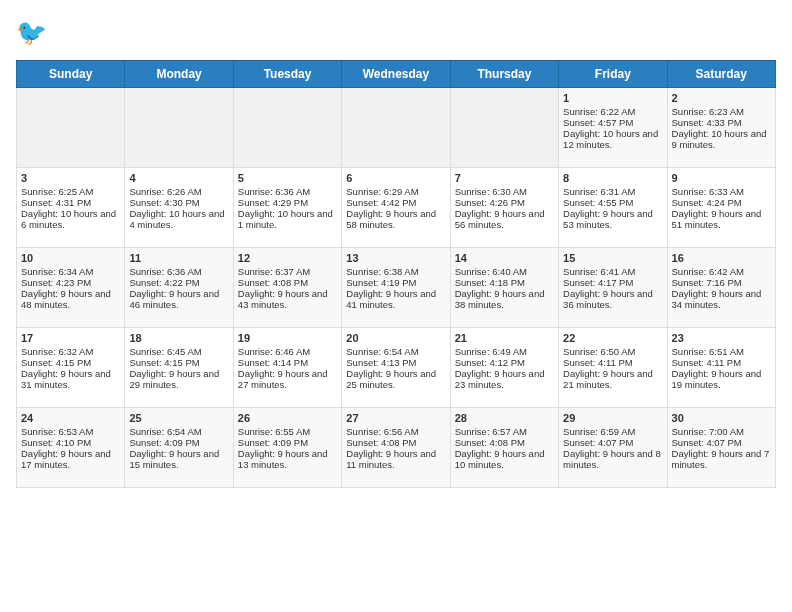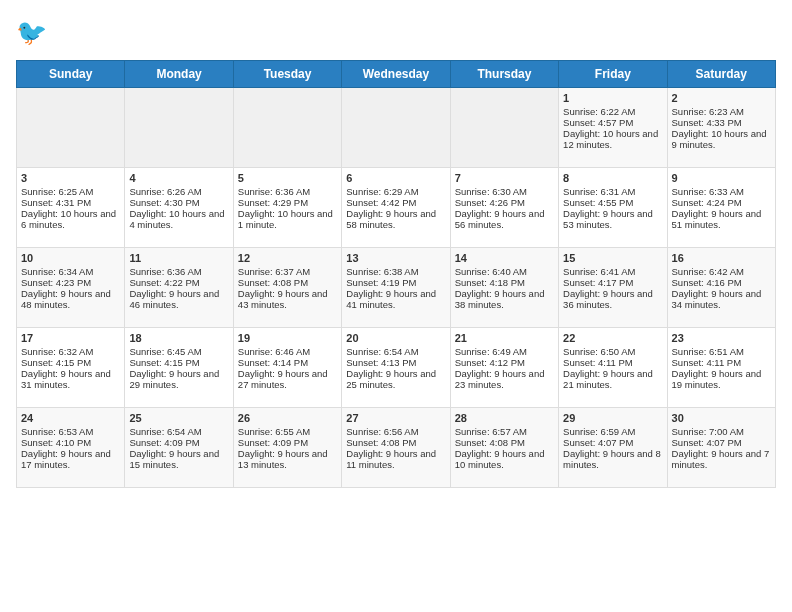--- a/index.html
+++ b/index.html
@@ -139,21 +139,21 @@
         <td><span class="day-num">8</span><span>Sunrise: 6:31 AM</span><br><span>Sunset: 4:55 PM</span><br><span>Daylight: 9 hours and 53 minutes.</span></td>
         <td><span class="day-num">9</span><span>Sunrise: 6:33 AM</span><br><span>Sunset: 4:24 PM</span><br><span>Daylight: 9 hours and 51 minutes.</span></td>
       </tr>
       <tr>
         <td><span class="day-num">10</span><span>Sunrise: 6:34 AM</span><br><span>Sunset: 4:23 PM</span><br><span>Daylight: 9 hours and 48 minutes.</span></td>
         <td><span class="day-num">11</span><span>Sunrise: 6:36 AM</span><br><span>Sunset: 4:22 PM</span><br><span>Daylight: 9 hours and 46 minutes.</span></td>
         <td><span class="day-num">12</span><span>Sunrise: 6:37 AM</span><br><span>Sunset: 4:08 PM</span><br><span>Daylight: 9 hours and 43 minutes.</span></td>
         <td><span class="day-num">13</span><span>Sunrise: 6:38 AM</span><br><span>Sunset: 4:19 PM</span><br><span>Daylight: 9 hours and 41 minutes.</span></td>
         <td><span class="day-num">14</span><span>Sunrise: 6:40 AM</span><br><span>Sunset: 4:18 PM</span><br><span>Daylight: 9 hours and 38 minutes.</span></td>
         <td><span class="day-num">15</span><span>Sunrise: 6:41 AM</span><br><span>Sunset: 4:17 PM</span><br><span>Daylight: 9 hours and 36 minutes.</span></td>
-        <td><span class="day-num">16</span><span>Sunrise: 6:42 AM</span><br><span>Sunset: 4:16 PM</span><br><span>Daylight: 9 hours and 34 minutes.</span></td>
+        <td><span class="day-num">16</span><span>Sunrise: 6:42 AM</span><br><span>Sunset: 7:16 PM</span><br><span>Daylight: 9 hours and 34 minutes.</span></td>
       </tr>
       <tr>
         <td><span class="day-num">17</span><span>Sunrise: 6:32 AM</span><br><span>Sunset: 4:15 PM</span><br><span>Daylight: 9 hours and 31 minutes.</span></td>
         <td><span class="day-num">18</span><span>Sunrise: 6:45 AM</span><br><span>Sunset: 4:15 PM</span><br><span>Daylight: 9 hours and 29 minutes.</span></td>
         <td><span class="day-num">19</span><span>Sunrise: 6:46 AM</span><br><span>Sunset: 4:14 PM</span><br><span>Daylight: 9 hours and 27 minutes.</span></td>
         <td><span class="day-num">20</span><span>Sunrise: 6:54 AM</span><br><span>Sunset: 4:13 PM</span><br><span>Daylight: 9 hours and 25 minutes.</span></td>
         <td><span class="day-num">21</span><span>Sunrise: 6:49 AM</span><br><span>Sunset: 4:12 PM</span><br><span>Daylight: 9 hours and 23 minutes.</span></td>
         <td><span class="day-num">22</span><span>Sunrise: 6:50 AM</span><br><span>Sunset: 4:11 PM</span><br><span>Daylight: 9 hours and 21 minutes.</span></td>
         <td><span class="day-num">23</span><span>Sunrise: 6:51 AM</span><br><span>Sunset: 4:11 PM</span><br><span>Daylight: 9 hours and 19 minutes.</span></td>
       </tr>

